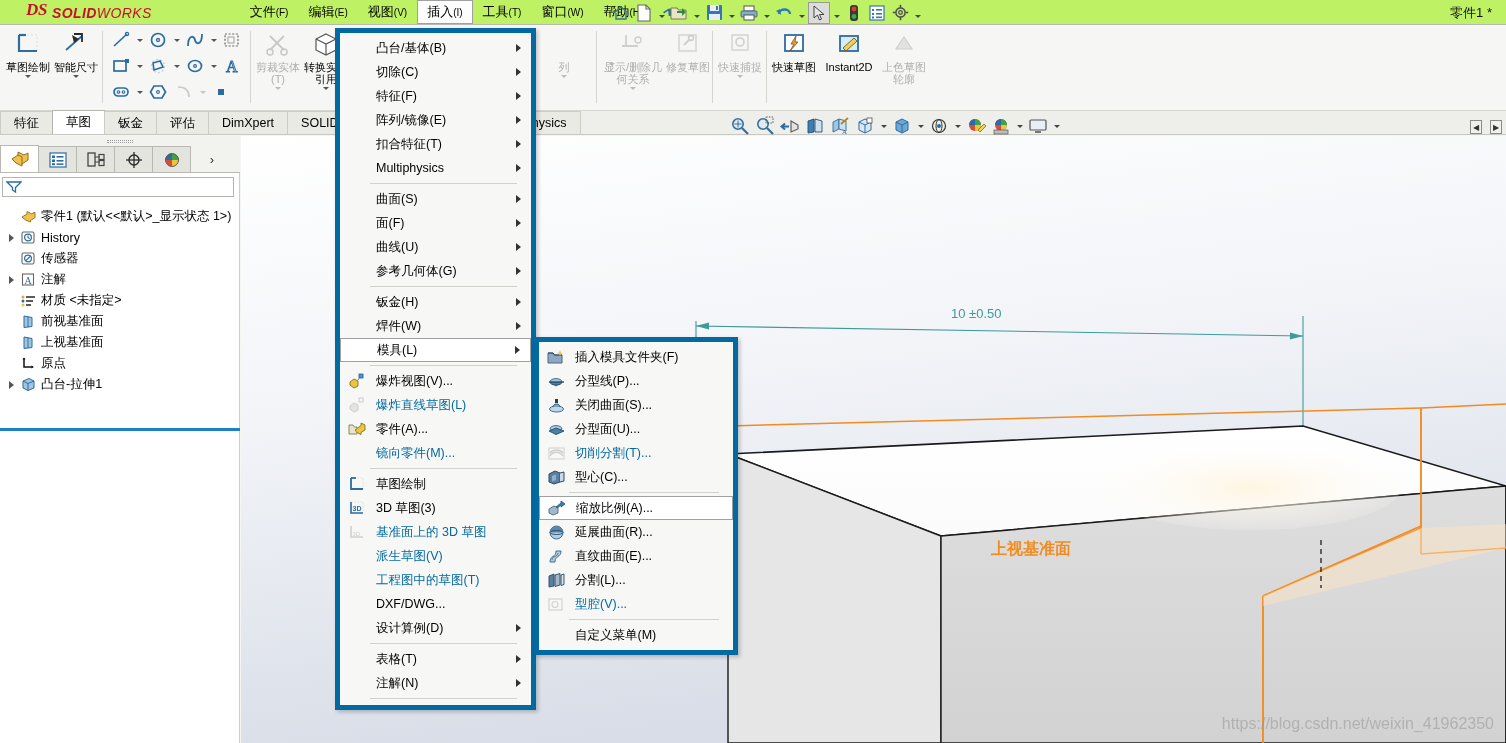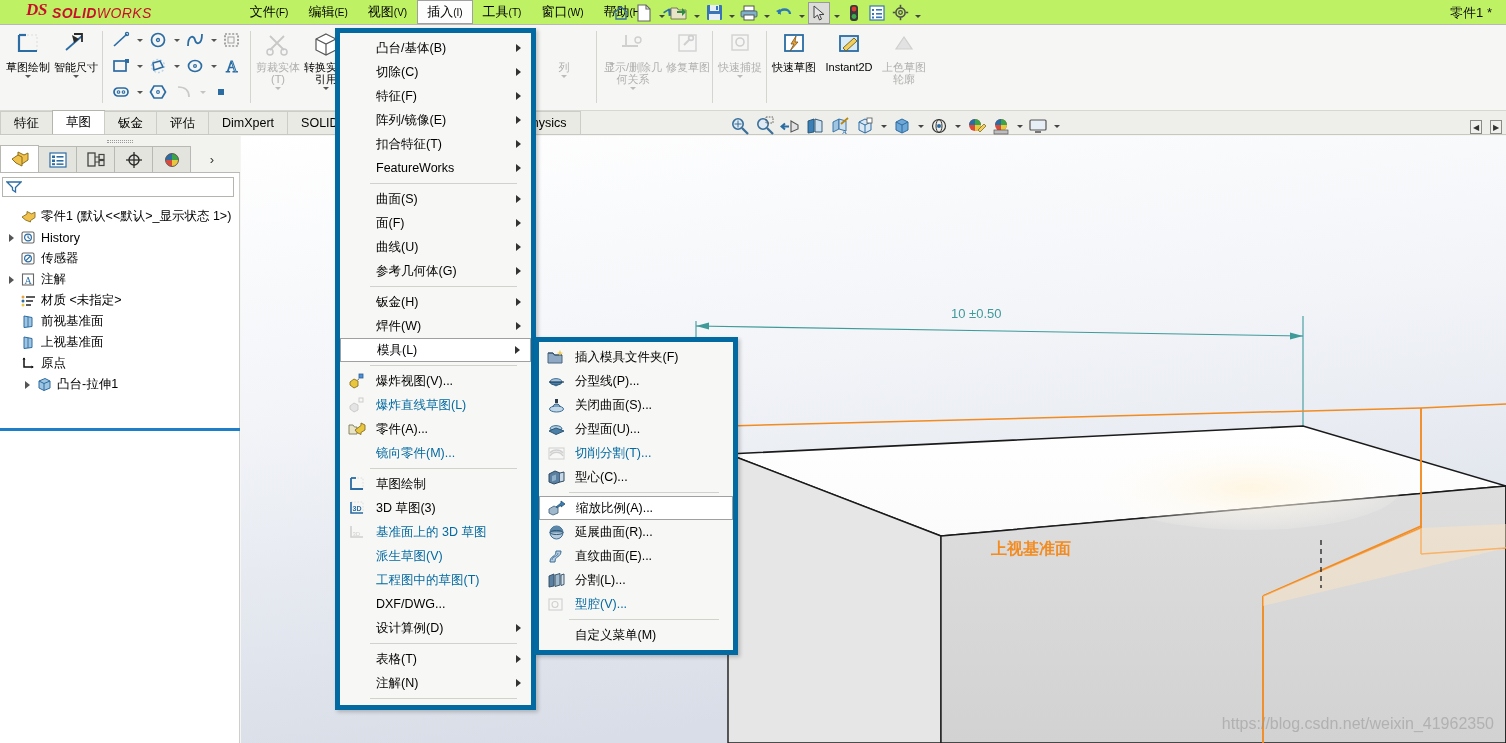--- a/index.html
+++ b/index.html
@@ -656,21 +656,21 @@
         <span class="ti">
           <svg width="16" height="15" viewBox="0 0 16 15">
               <path d="M4 2 V11 H13" stroke="#111" stroke-width="1.5" fill="none"></path>
               <path d="M2.5 3.5 L4 1.5 L5.5 3.5 Z" fill="#111"></path>
               <path d="M11.5 9.5 L13.8 11 L11.5 12.5 Z" fill="#111"></path>
             </svg>
         </span>
         <span class="tl">原点</span>
       </div>
 
-      <div class="trow" style="padding-left:20px">
+      <div class="trow" style="padding-left:4px">
         <span class="arr">
             <i></i>
           </span>
         <span class="ti">
           <svg width="17" height="15" viewBox="0 0 17 15">
               <path d="M3 4 L9 1.5 L14 4 L14 11 L8 13.5 L3 11 Z" fill="#9fc5e0" stroke="#2b6ca3" stroke-width="1"></path>
               <path d="M3 4 L8 6.5 L14 4 M8 6.5 V13.5" fill="none" stroke="#2b6ca3" stroke-width="1"></path>
             </svg>
         </span>
         <span class="tl">凸台-拉伸1</span>
@@ -891,21 +891,21 @@
     </div>
     <div class="dd-item">
       <span class="dd-ic"></span>
       <span class="dd-lb">扣合特征(T)</span>
       <span class="dd-ar">
           <i></i>
         </span>
     </div>
     <div class="dd-item">
       <span class="dd-ic"></span>
-      <span class="dd-lb">FeatureWorks</span>
+      <span class="dd-lb">Multiphysics</span>
       <span class="dd-ar">
           <i></i>
         </span>
     </div>
     <div class="dd-sep"></div>
     <div class="dd-item">
       <span class="dd-ic"></span>
       <span class="dd-lb">曲面(S)</span>
       <span class="dd-ar">
           <i></i>

